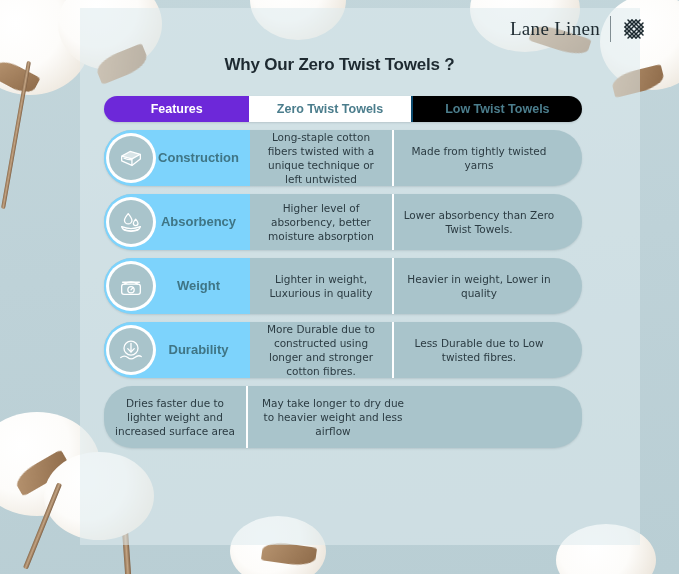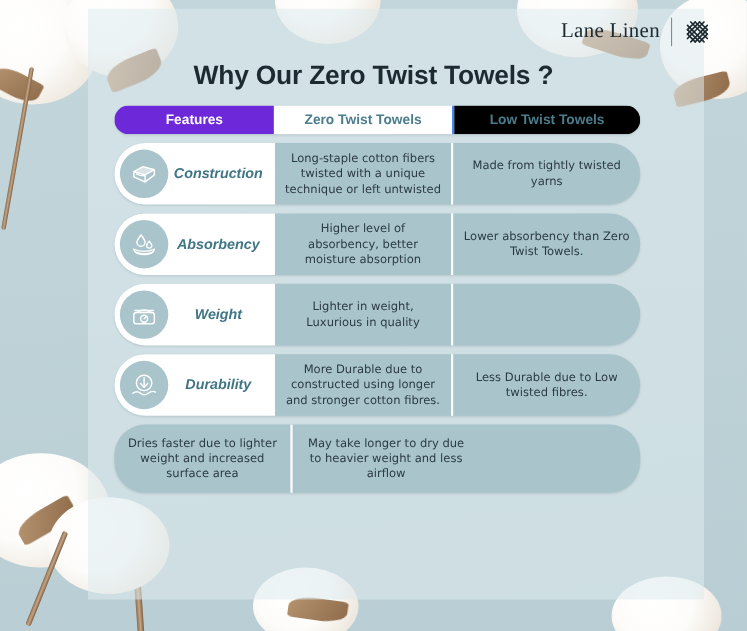--- a/index.html
+++ b/index.html
@@ -27,51 +27,51 @@
          background:rgba(222,235,238,0.55);}
 
   
   .logo{position:absolute;right:32px;top:16px;display:flex;align-items:center;gap:10px;}
   .logo-text{font-family:"Liberation Serif", serif;font-size:19px;color:#1d2a30;letter-spacing:.3px;}
   .logo-div{width:1px;height:26px;background:#5c6b72;opacity:.75;}
   .logo-mark{width:26px;height:26px;}
 
   
   .title{position:absolute;left:0;right:0;top:55px;text-align:center;
-         font-size:24px;font-weight:bold;color:#1e2a31;letter-spacing:-.2px;}
+         font-size:17px;font-weight:bold;color:#1e2a31;letter-spacing:-.2px;}
 
   
   .table{position:absolute;left:104px;top:96px;width:478px;}
 
   .head{display:flex;height:26px;border-radius:13px;overflow:hidden;
         box-shadow:0 1px 2px rgba(60,80,90,.18);}
   .head .hc{display:flex;align-items:center;justify-content:center;
             font-size:12.5px;font-weight:bold;}
   .head .hc.features{width:146px;background:#6d28d9;color:#ffffff;}
   .head .hc.zero{width:162px;background:#ffffff;color:#4b7d8c;
-                 border-right:2px solid #3b82f6;}
+                 border-right:2px solid #0c4a6e;}
   .head .hc.low{width:170px;background:#000000;color:#4b7d8c;}
 
   .row{display:flex;align-items:stretch;margin-top:8px;height:56px;
        border-radius:28px;background:#a9c4cb;position:relative;
        box-shadow:0 1px 2px rgba(60,80,90,.16);}
   .row.tall{height:62px;}
 
-  .label-cell{width:146px;background:#ffffff;display:flex;align-items:center;
-              border-radius:28px 0 0 28px;position:relative;font-style:italic;}
+  .label-cell{width:146px;background:#7dd3fc;display:flex;align-items:center;
+              border-radius:28px 0 0 28px;position:relative;}
   .icon-circle{width:44px;height:44px;min-width:44px;border-radius:50%;
                background:#a9c4cb;display:flex;align-items:center;justify-content:center;
                margin-left:5px;box-shadow:0 0 0 3px #ffffff;}
   .label-text{flex:1;text-align:center;font-size:13px;font-weight:bold;color:#3f7585;
               padding-right:6px;line-height:1.15;}
 
   .cell{display:flex;align-items:center;justify-content:center;text-align:center;
         font-size:10.5px;color:#2b3b42;line-height:1.35;padding:0 9px;
         font-family:"DejaVu Sans", sans-serif;}
-  .cell.zero{width:162px;border-right:2px solid #ffffff;box-sizing:border-box;}
+  .cell.zero{width:144px;border-right:2px solid #ffffff;box-sizing:border-box;}
   .cell.low{width:170px;box-sizing:border-box;border-radius:0 28px 28px 0;}
 </style>
 </head>
 <body>
 
 <div class="bg">
   <div class="boll" style="left:-30px;top:-10px;width:120px;height:105px;"></div>
   <div class="husk" style="left:-8px;top:66px;width:46px;height:22px;transform:rotate(28deg);"></div>
   <div class="boll" style="left:58px;top:-22px;width:104px;height:92px;"></div>
   <div class="husk" style="left:96px;top:52px;width:52px;height:24px;transform:rotate(-22deg);"></div>
@@ -175,20 +175,21 @@
             <path d="M8 13 q7-5 14 0"></path>
               <line x1="6" y1="11" x2="24" y2="11"></line>
             <circle cx="15" cy="19" r="3.4"></circle>
               <line x1="15" y1="19" x2="17" y2="17"></line>
           </g>
         </svg>
       </span>
       <span class="label-text">Weight</span>
     </div>
     <div class="cell zero">Lighter in weight, Luxurious in quality</div>
+    <div class="cell low">Heavier in weight, Lower in quality</div>
   </div>
 
   <div class="row">
     <div class="label-cell">
       <span class="icon-circle">
         <svg viewBox="0 0 30 30" width="28" height="28">
           <g fill="none" stroke="#ffffff" stroke-width="1.4" stroke-linecap="round" stroke-linejoin="round">
             <circle cx="15" cy="13" r="7.5"></circle>
             <line x1="15" y1="8" x2="15" y2="17"></line>
             <path d="M11.5 13.5 L15 17.2 L18.5 13.5"></path>

